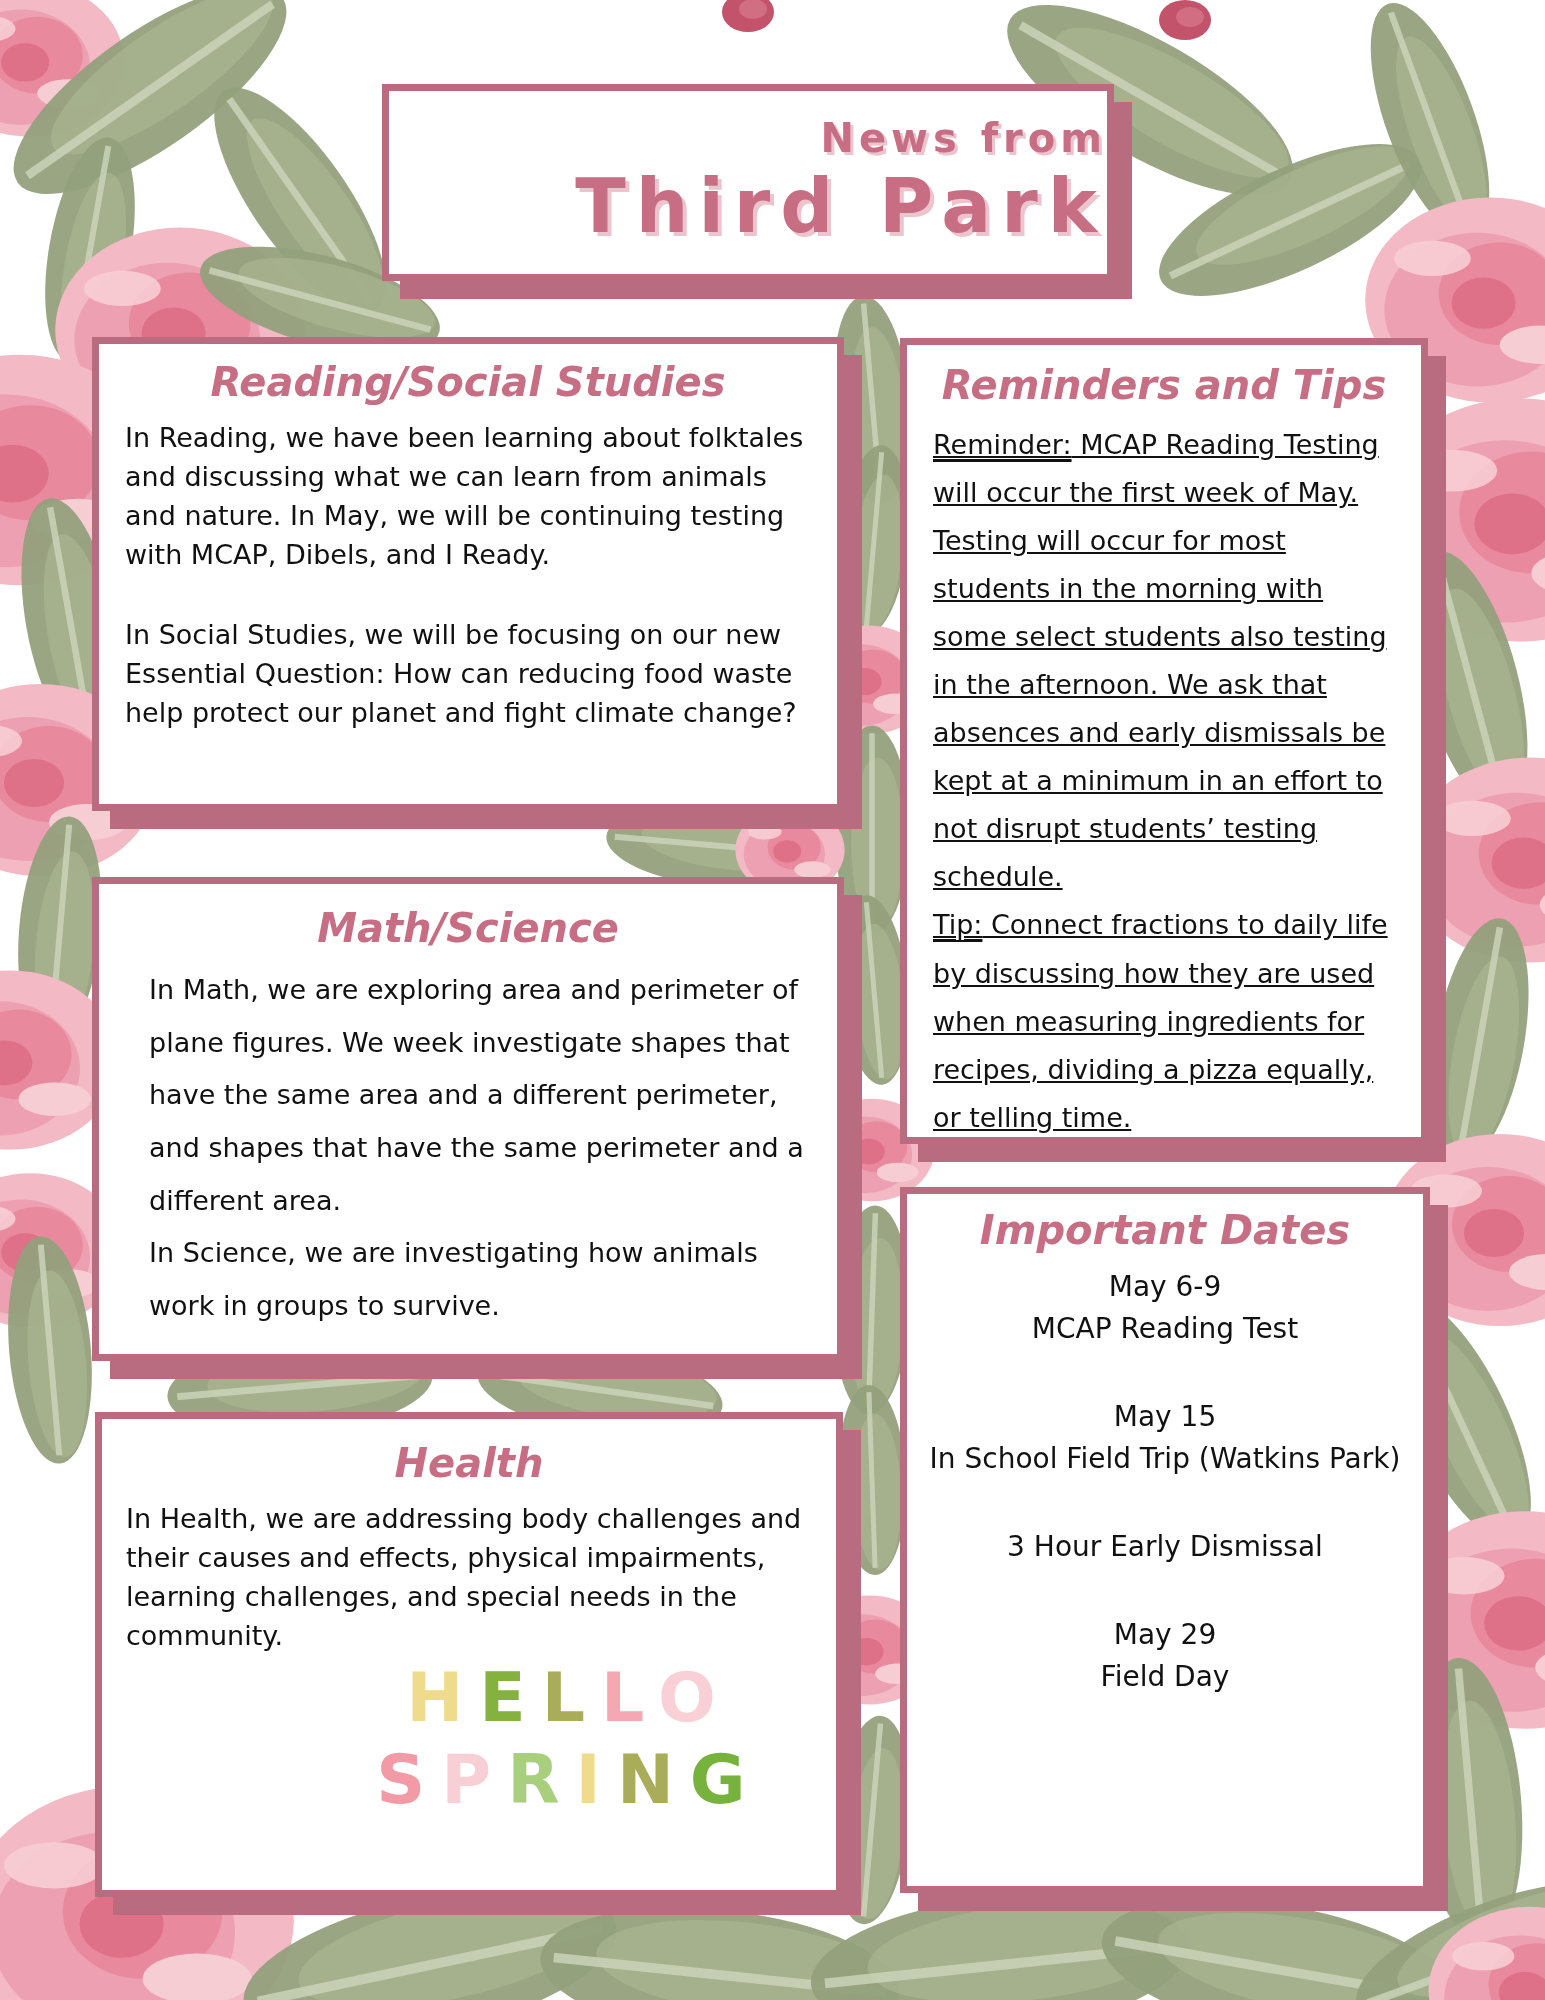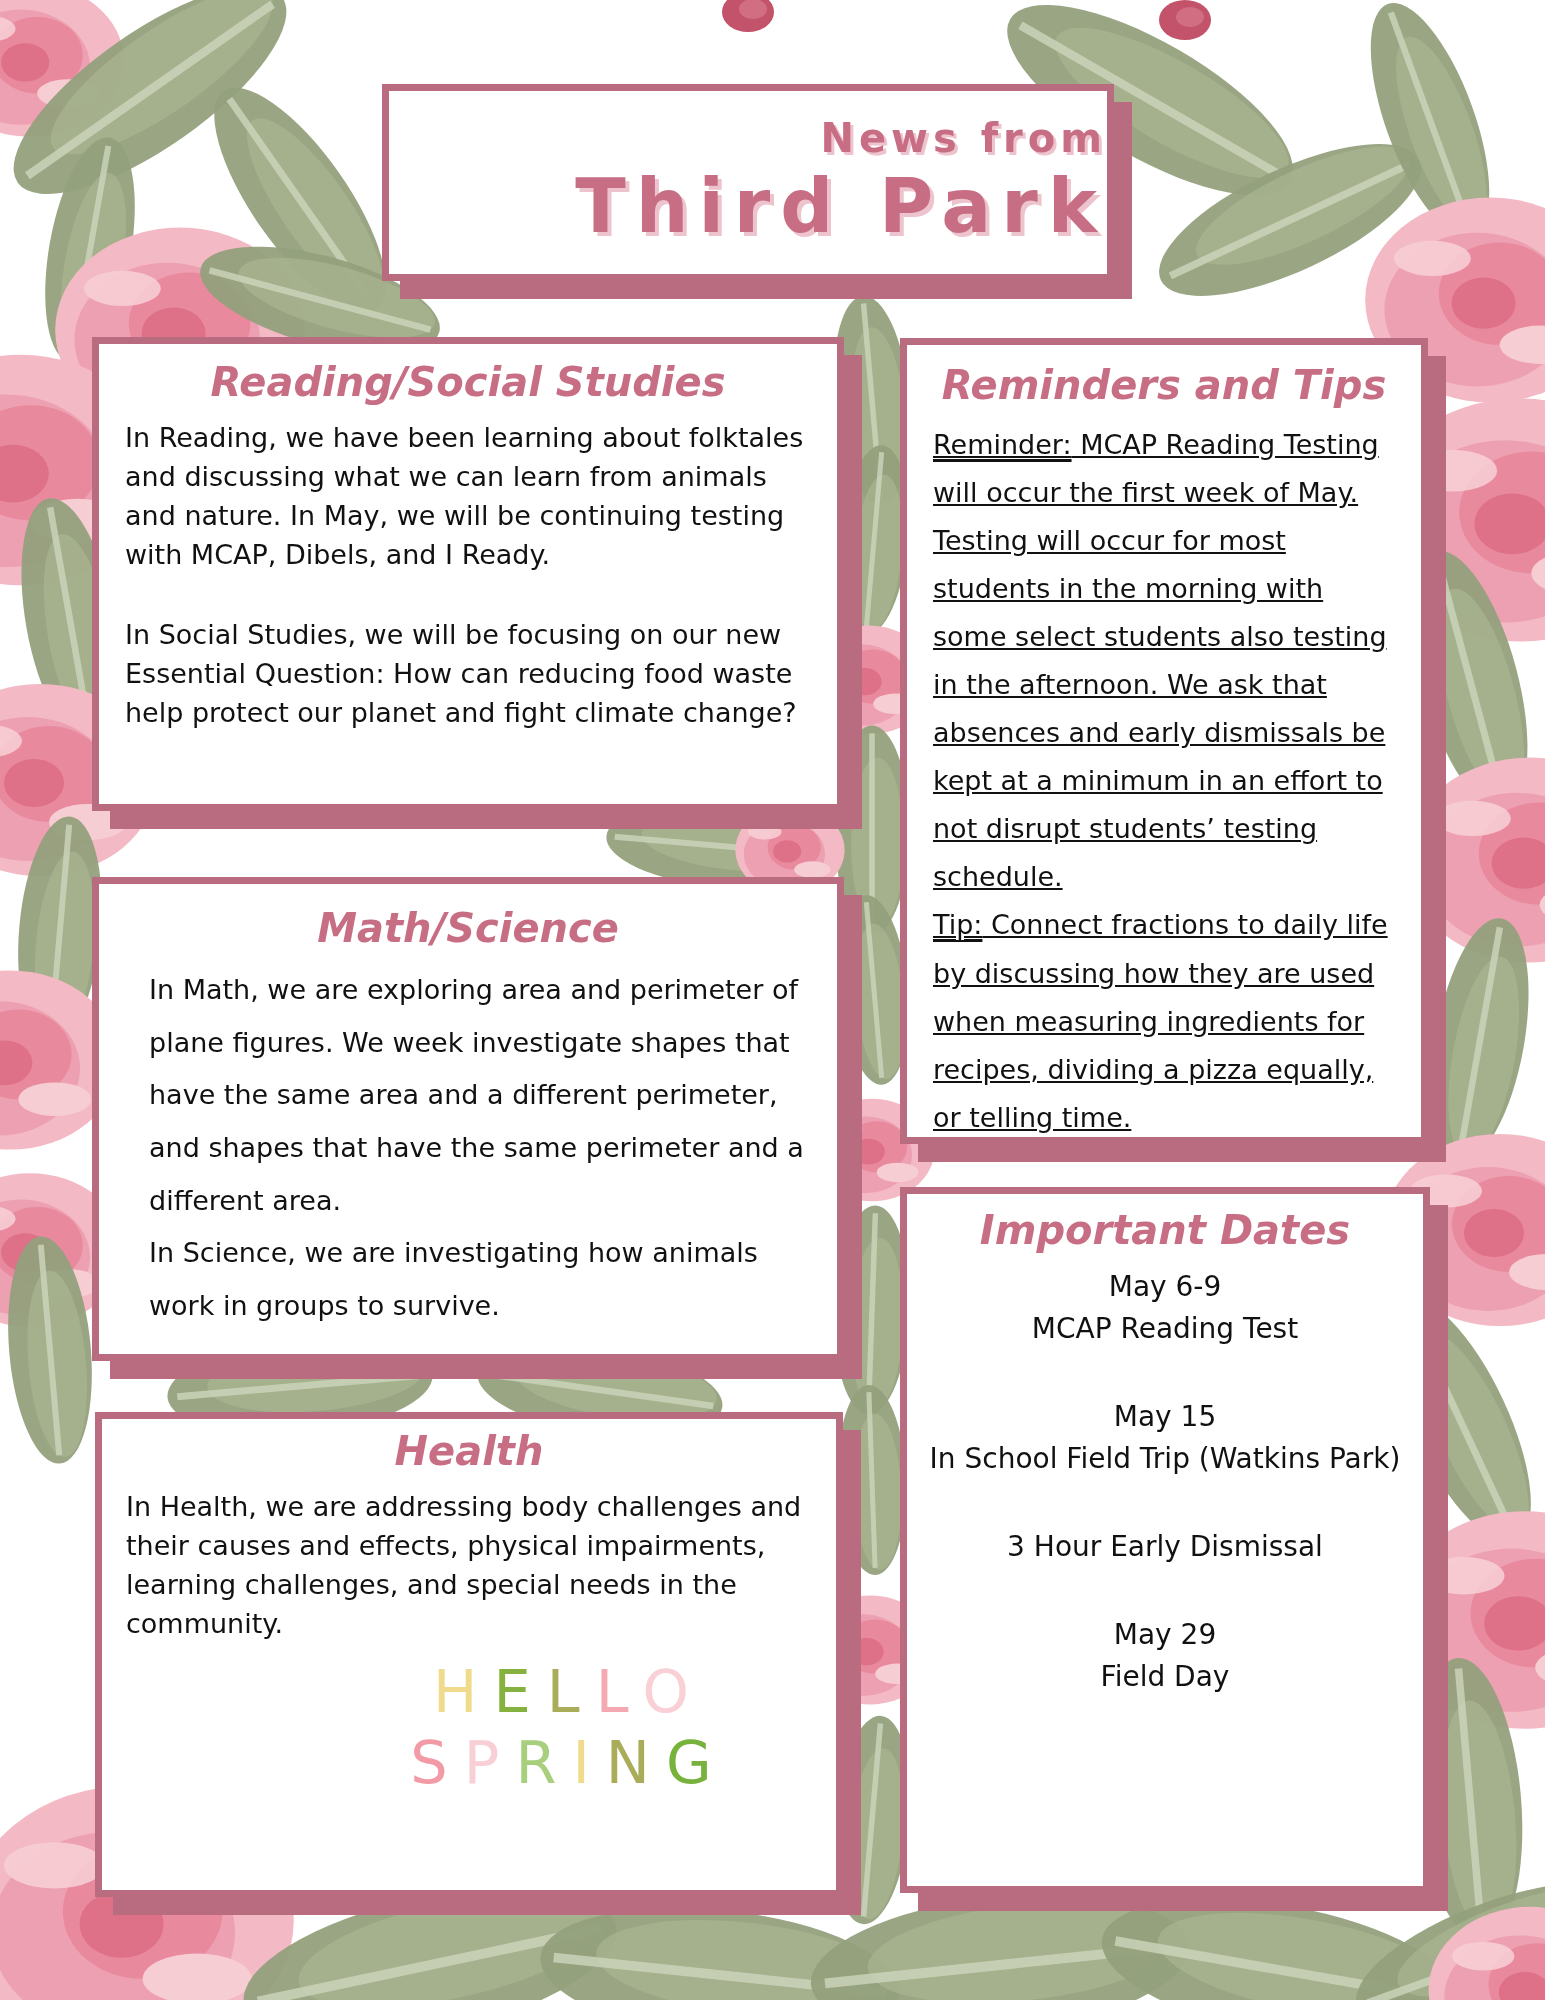--- a/index.html
+++ b/index.html
@@ -44,23 +44,23 @@
   .reminders-box{left:900px;top:338px;width:528px;height:806px;padding:12px 26px;}
   .reminders-box p{margin:0;line-height:1.78;font-size:27px;text-decoration:underline;}
   .ul{text-decoration:underline;text-decoration-thickness:3px;text-underline-offset:5px;}
   
   .math-box{left:92px;top:877px;width:752px;height:484px;padding:16px 30px;}
   .math-box p{margin:0;line-height:1.95;font-size:27px;padding-left:20px;}
   
   .dates-box{left:900px;top:1187px;width:530px;height:706px;padding:8px 22px;}
   .event{ text-align:center;font-size:28px;line-height:1.5;margin:0 0 46px 0;}
   
-  .health-box{left:95px;top:1412px;width:748px;height:485px;padding:4px 24px;}
+  .health-box{left:95px;top:1412px;width:748px;height:485px;padding:16px 24px;}
   .hello{position:absolute;left:220px;right:20px;top:238px;text-align:center;z-index:2;}
-  .hs-line{font-weight:400;font-size:59px;line-height:1.2;letter-spacing:16px;
+  .hs-line{font-weight:700;font-size:68px;line-height:1.2;letter-spacing:16px;
     font-family:"DejaVu Sans",sans-serif;}
 </style>
 </head>
 <body>
 
 <svg class="bg" width="1545" height="2000" viewBox="0 0 1545 2000" aria-hidden="true">
   <defs>
     <g id="leaf">
       <ellipse cx="0" cy="0" rx="95" ry="34" fill="#93a07c" opacity="0.95"></ellipse>
       <ellipse cx="12" cy="-5" rx="78" ry="24" fill="#a9b591" opacity="0.7"></ellipse>

